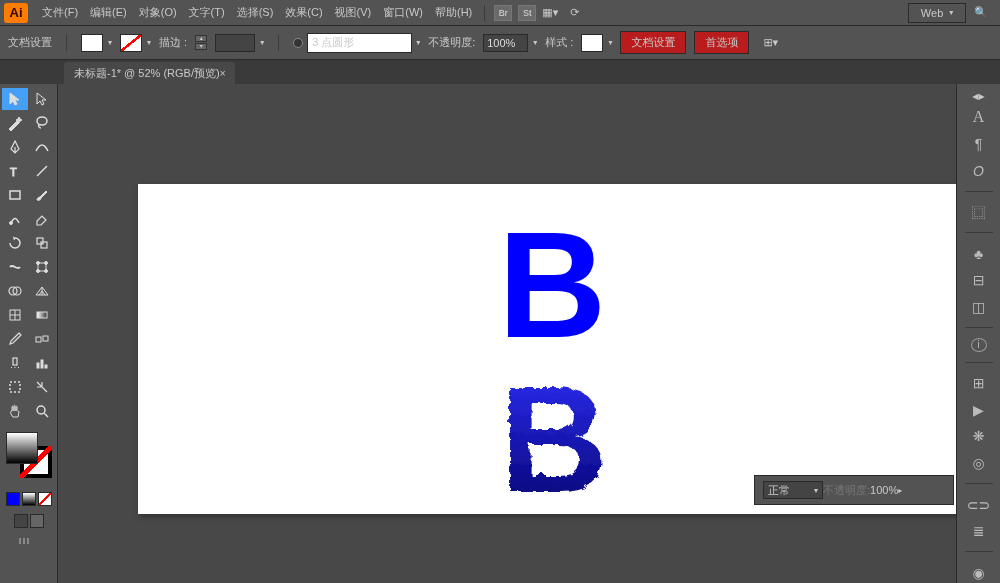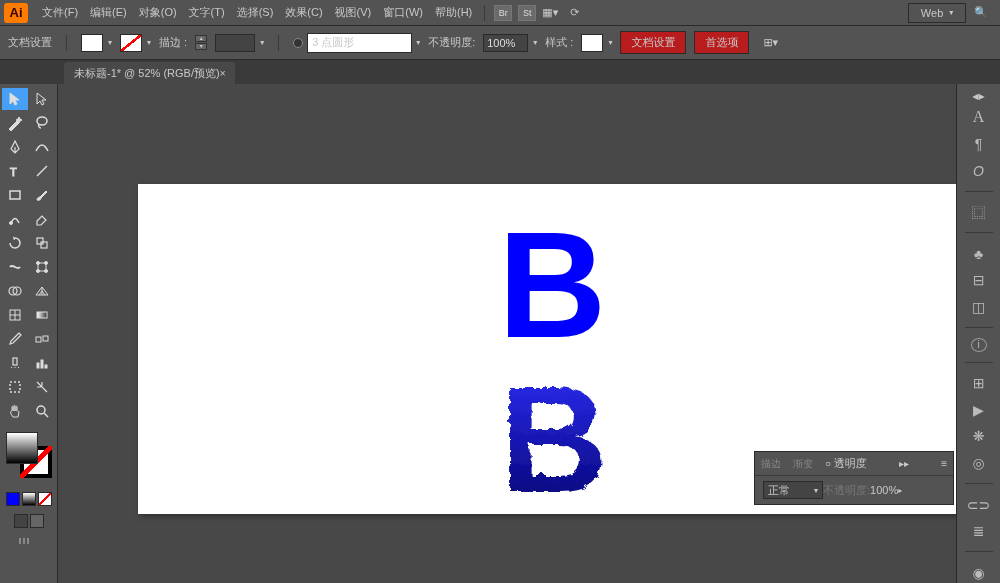--- a/index.html
+++ b/index.html
@@ -371,27 +371,20 @@
     <div class="panel-icon">◎</div>
     <div class="panel-divider"></div>
     <div class="panel-icon">⊂⊃</div>
     <div class="panel-icon">≣</div>
     <div class="panel-divider"></div>
     <div class="panel-icon">◉</div>
   </div>
 </div>
 
 <div class="floating-panel">
-  <div class="fp-tabs">
-    <span class="fp-tab">描边</span>
-    <span class="fp-tab">渐变</span>
-    <span class="fp-tab active">○ <span>透明度</span></span>
-    <span class="fp-ctrl">▸▸</span>
-    <span class="fp-ctrl">≡</span>
-  </div>
   <div class="fp-body">
     <div class="fp-select">
         <span>正常</span>
         <span class="fp-arrow" style="margin-left:auto">▾</span>
       </div>
     <span style="color:#777">不透明度:</span>
     <span>100%</span>
     <span class="fp-arrow">▸</span>
   </div>
 </div>

